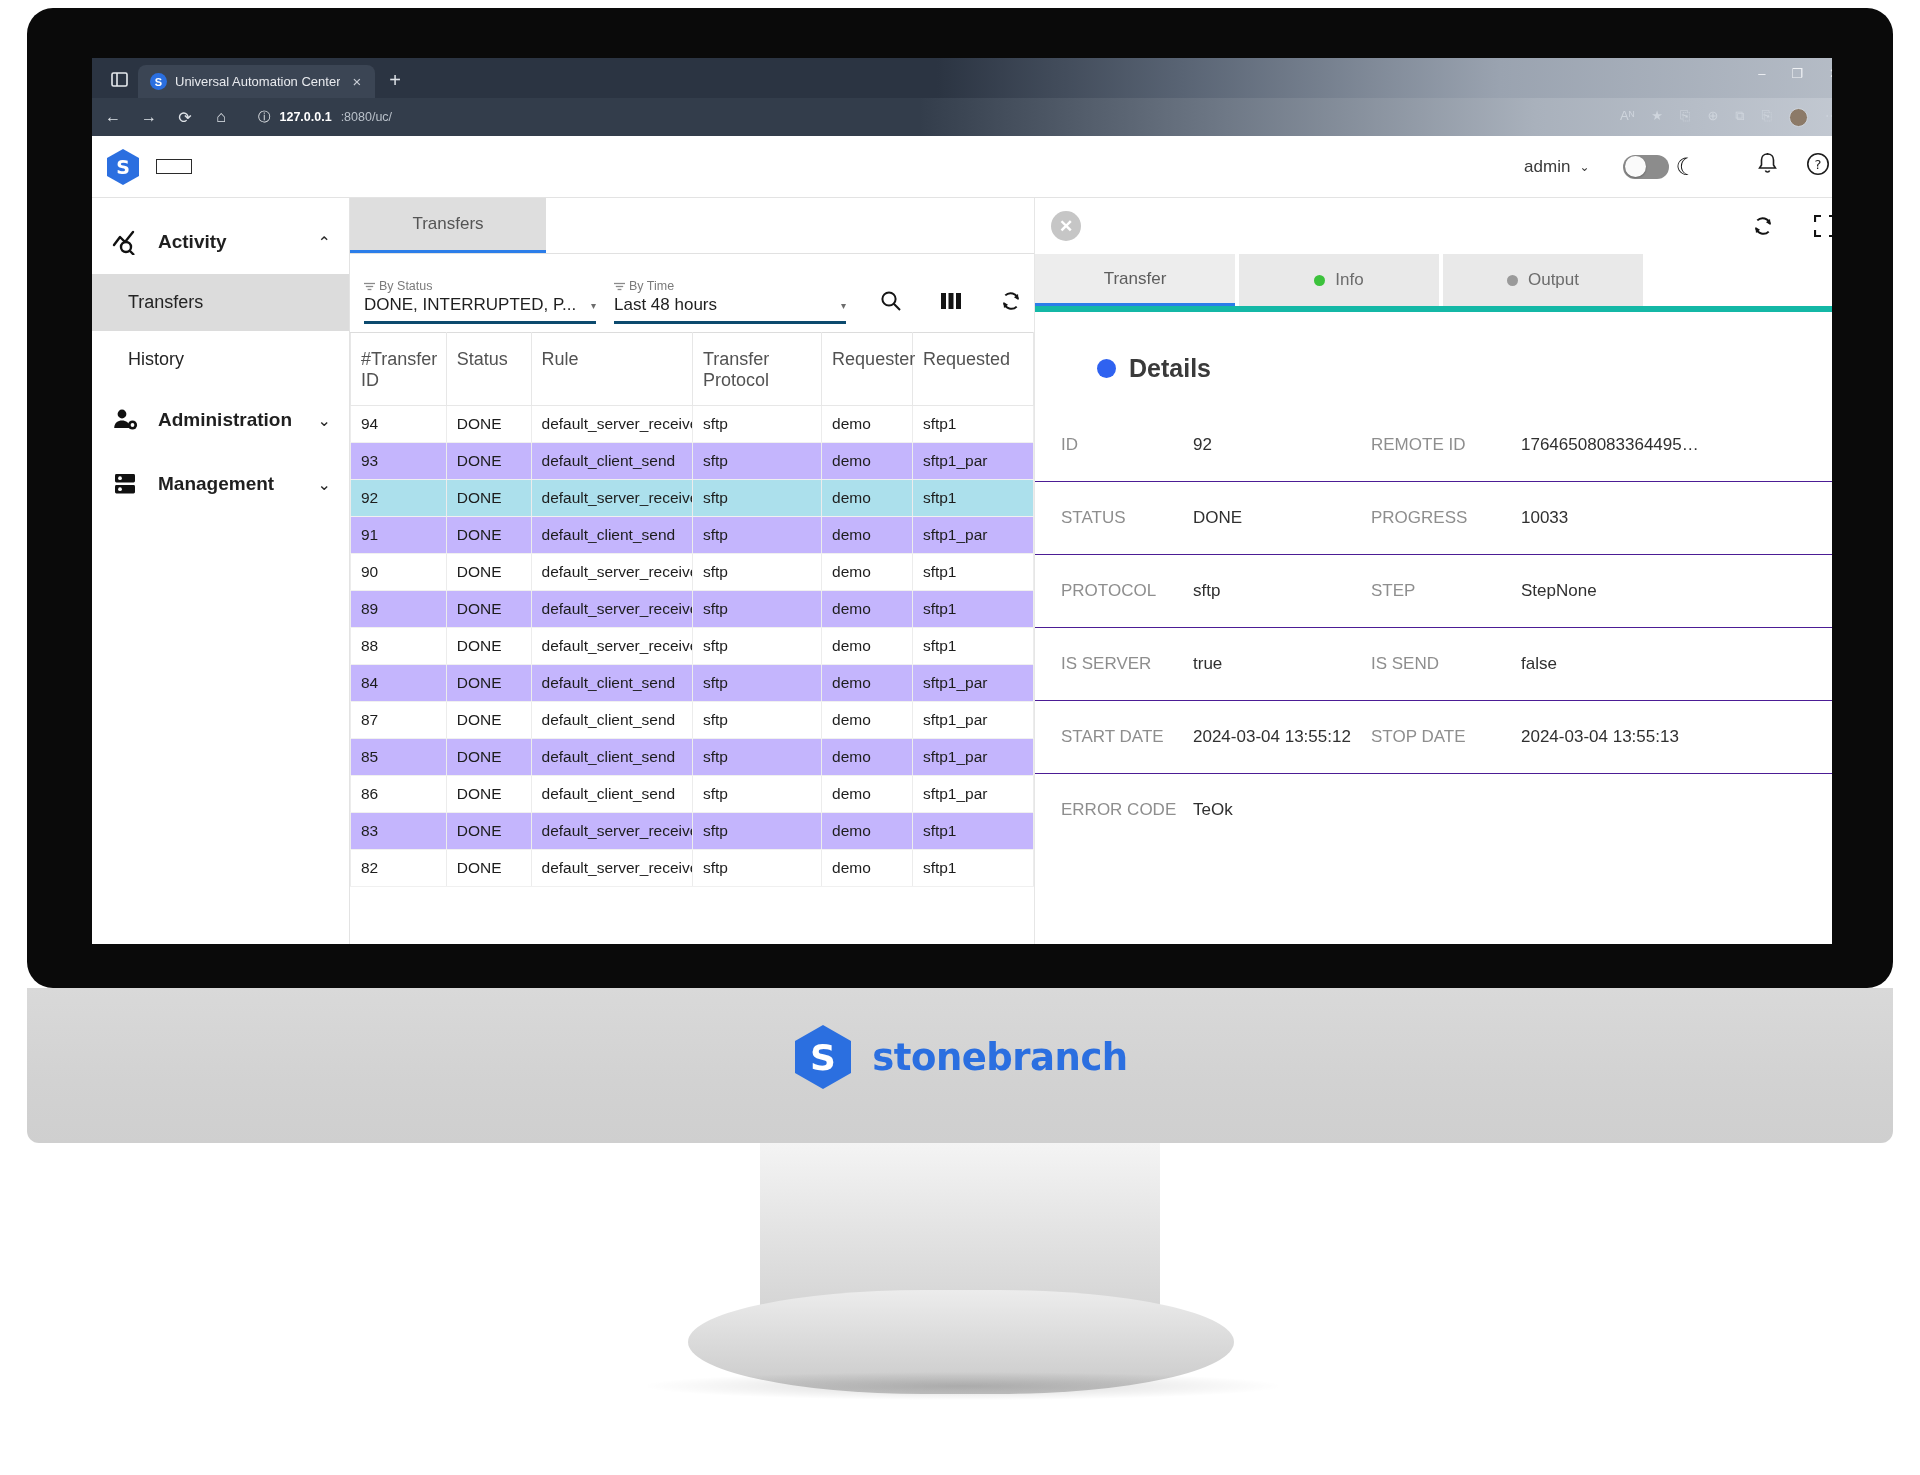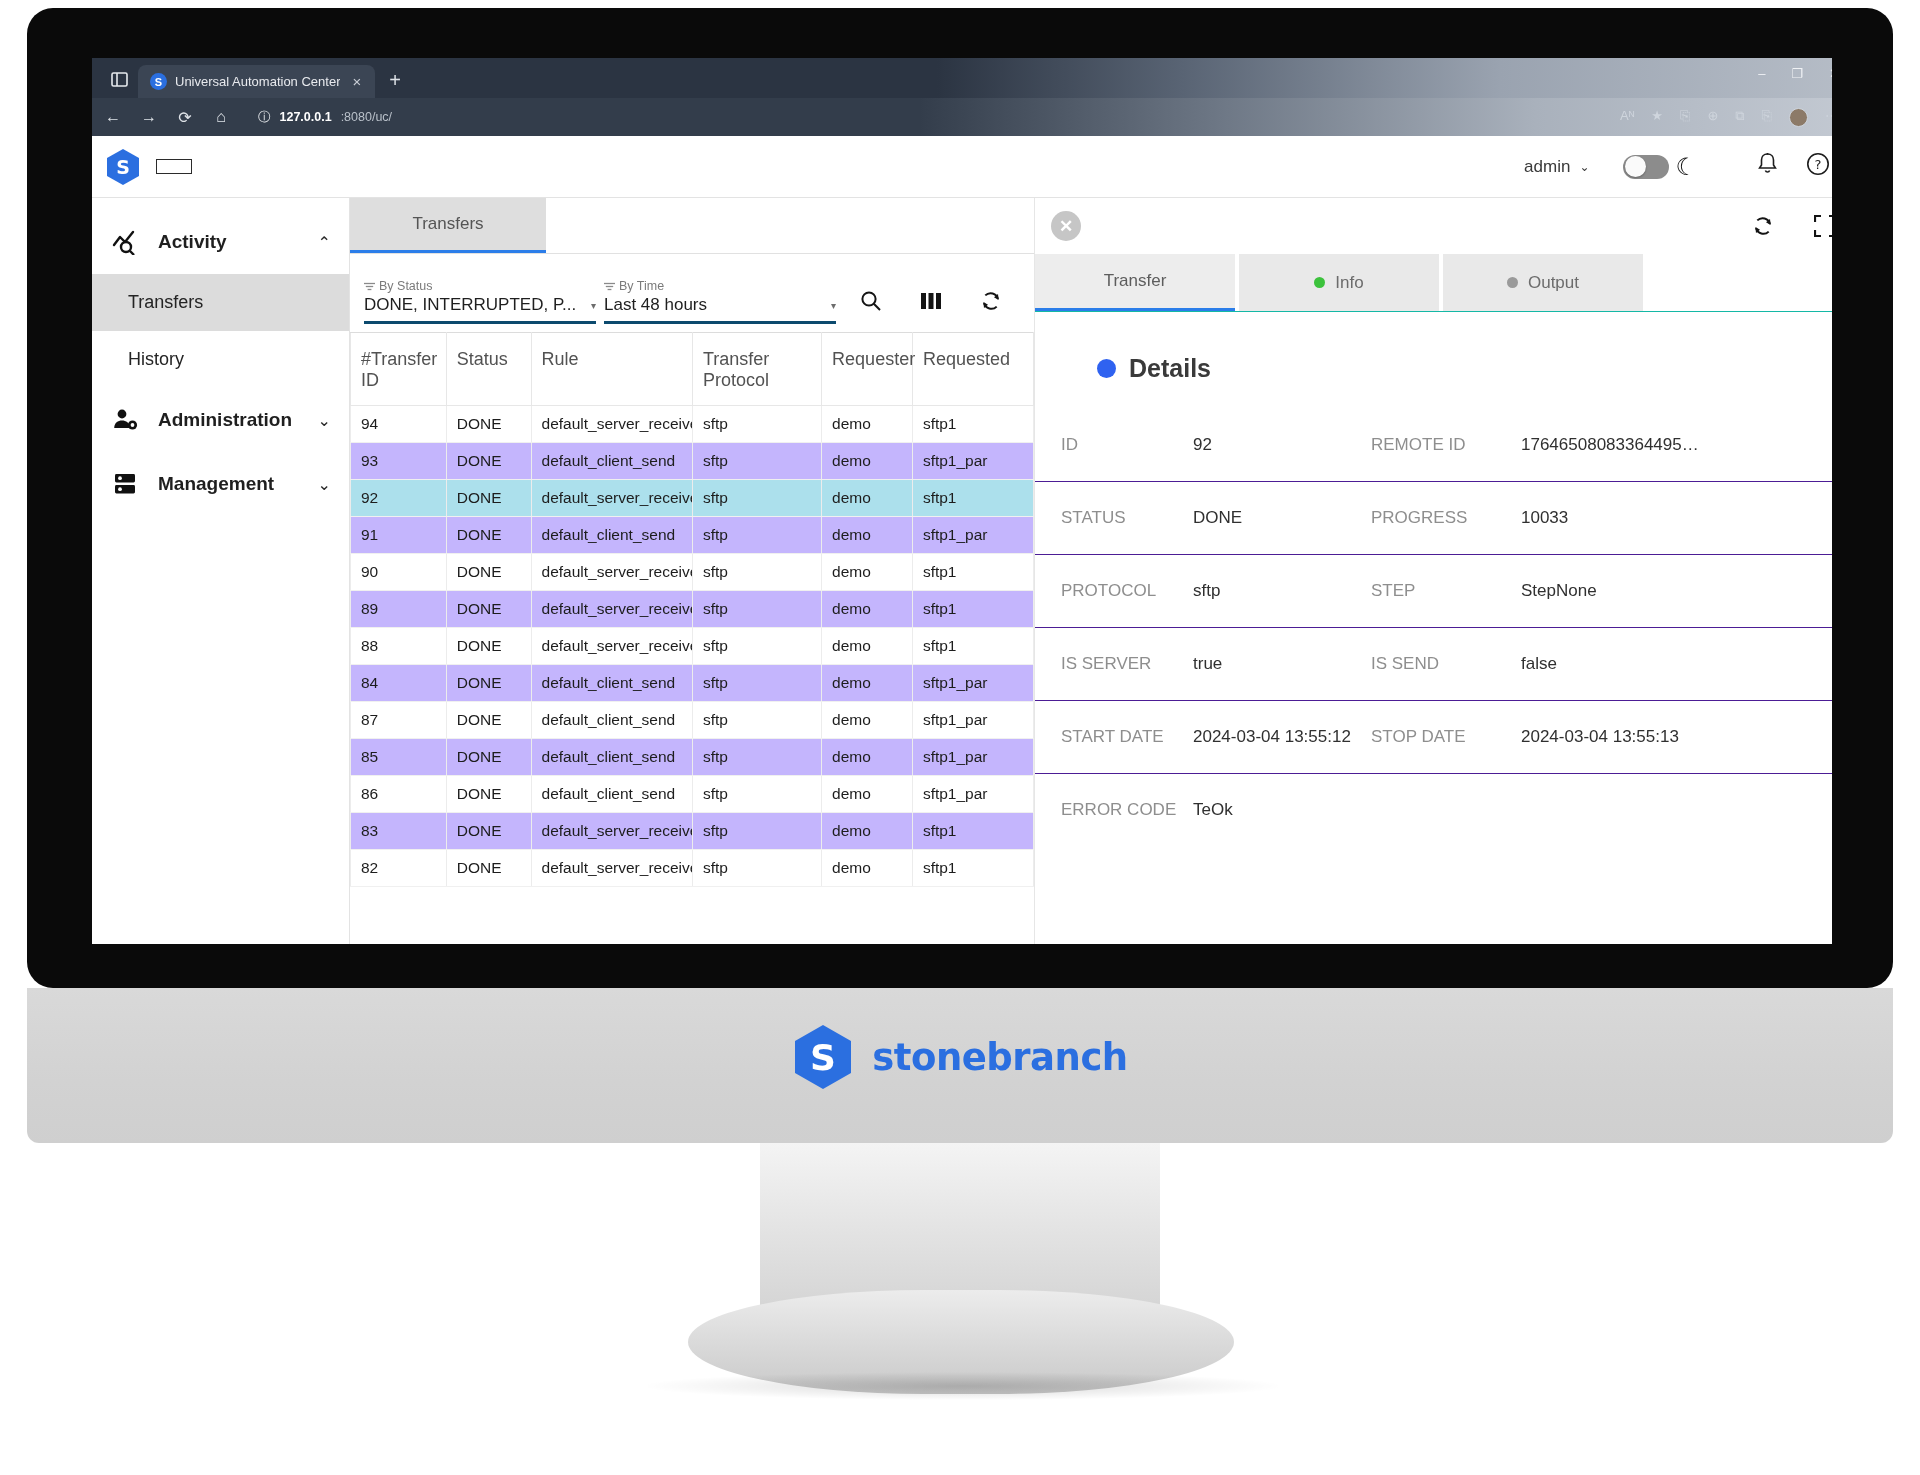--- a/index.html
+++ b/index.html
@@ -156,21 +156,21 @@
   .main { flex: 1; display: flex; min-width: 0; }
   .grid-pane { width: 685px; flex: 0 0 685px; border-right: 1px solid #e6e6e6; min-width:0; }
 
   .tabs-row { height: 56px; border-bottom: 1px solid #e1e1e1; display: flex; }
   .ptab {
     width: 196px; background: #dedede; display: flex; align-items: center; justify-content: center;
     font-size: 17px; color: #555; border-bottom: 3px solid #2b7de9;
   }
 
   .filters {
-    height: 78px; display: flex; align-items: flex-end; gap: 8px; padding: 0 0 8px 14px;
+    height: 78px; display: flex; align-items: flex-end; gap: 18px; padding: 0 0 8px 14px;
   }
   .filter {
     position: relative; padding-top: 8px;
   }
   .filter-lbl { font-size: 12.5px; color: #7a7a7a; display: flex; align-items: center; gap: 4px; margin-bottom: 2px; }
   .filter-val {
     display: flex; align-items: center; gap: 8px; width: 100%;
     border-bottom: 3px solid #0c4a6e; padding-bottom: 6px;
     font-size: 17px; color: #1f1f1f;
   }
@@ -205,21 +205,21 @@
   .detail-pane { flex: 1; min-width: 0; background: #fff; position: relative; }
   .detail-top { height: 56px; display: flex; align-items: center; padding: 0 14px 0 16px; }
   .close-circle {
     width: 30px; height: 30px; border-radius: 50%; background: #c6c6c6;
     color: #fff; display:flex; align-items:center; justify-content:center;
     font-size: 17px; font-weight: 700;
   }
   .detail-top .spacer { flex: 1; }
   .detail-top .tool-ico { margin-left: 36px; }
 
-  .detail-tabs { display: flex; height: 58px; border-bottom: 1px solid #14b8a6; }
+  .detail-tabs { display: flex; height: 58px; border-bottom: 6px solid #14b8a6; }
   .dtab {
     width: 200px; background: #e9e9e9; display: flex; align-items: center; justify-content: center;
     gap: 10px; font-size: 17px; color: #6c6c6c; margin-right: 4px;
   }
   .dtab.active { background: #ededed; border-bottom: 3px solid #2b7de9; color: #5d5d5d; }
   .dot { width: 11px; height: 11px; border-radius: 50%; display: inline-block; }
 
   .details-title {
     display: flex; align-items: center; gap: 13px;
     padding: 42px 0 0 62px; font-size: 25px; font-weight: 700; color: #3a3a3a;

